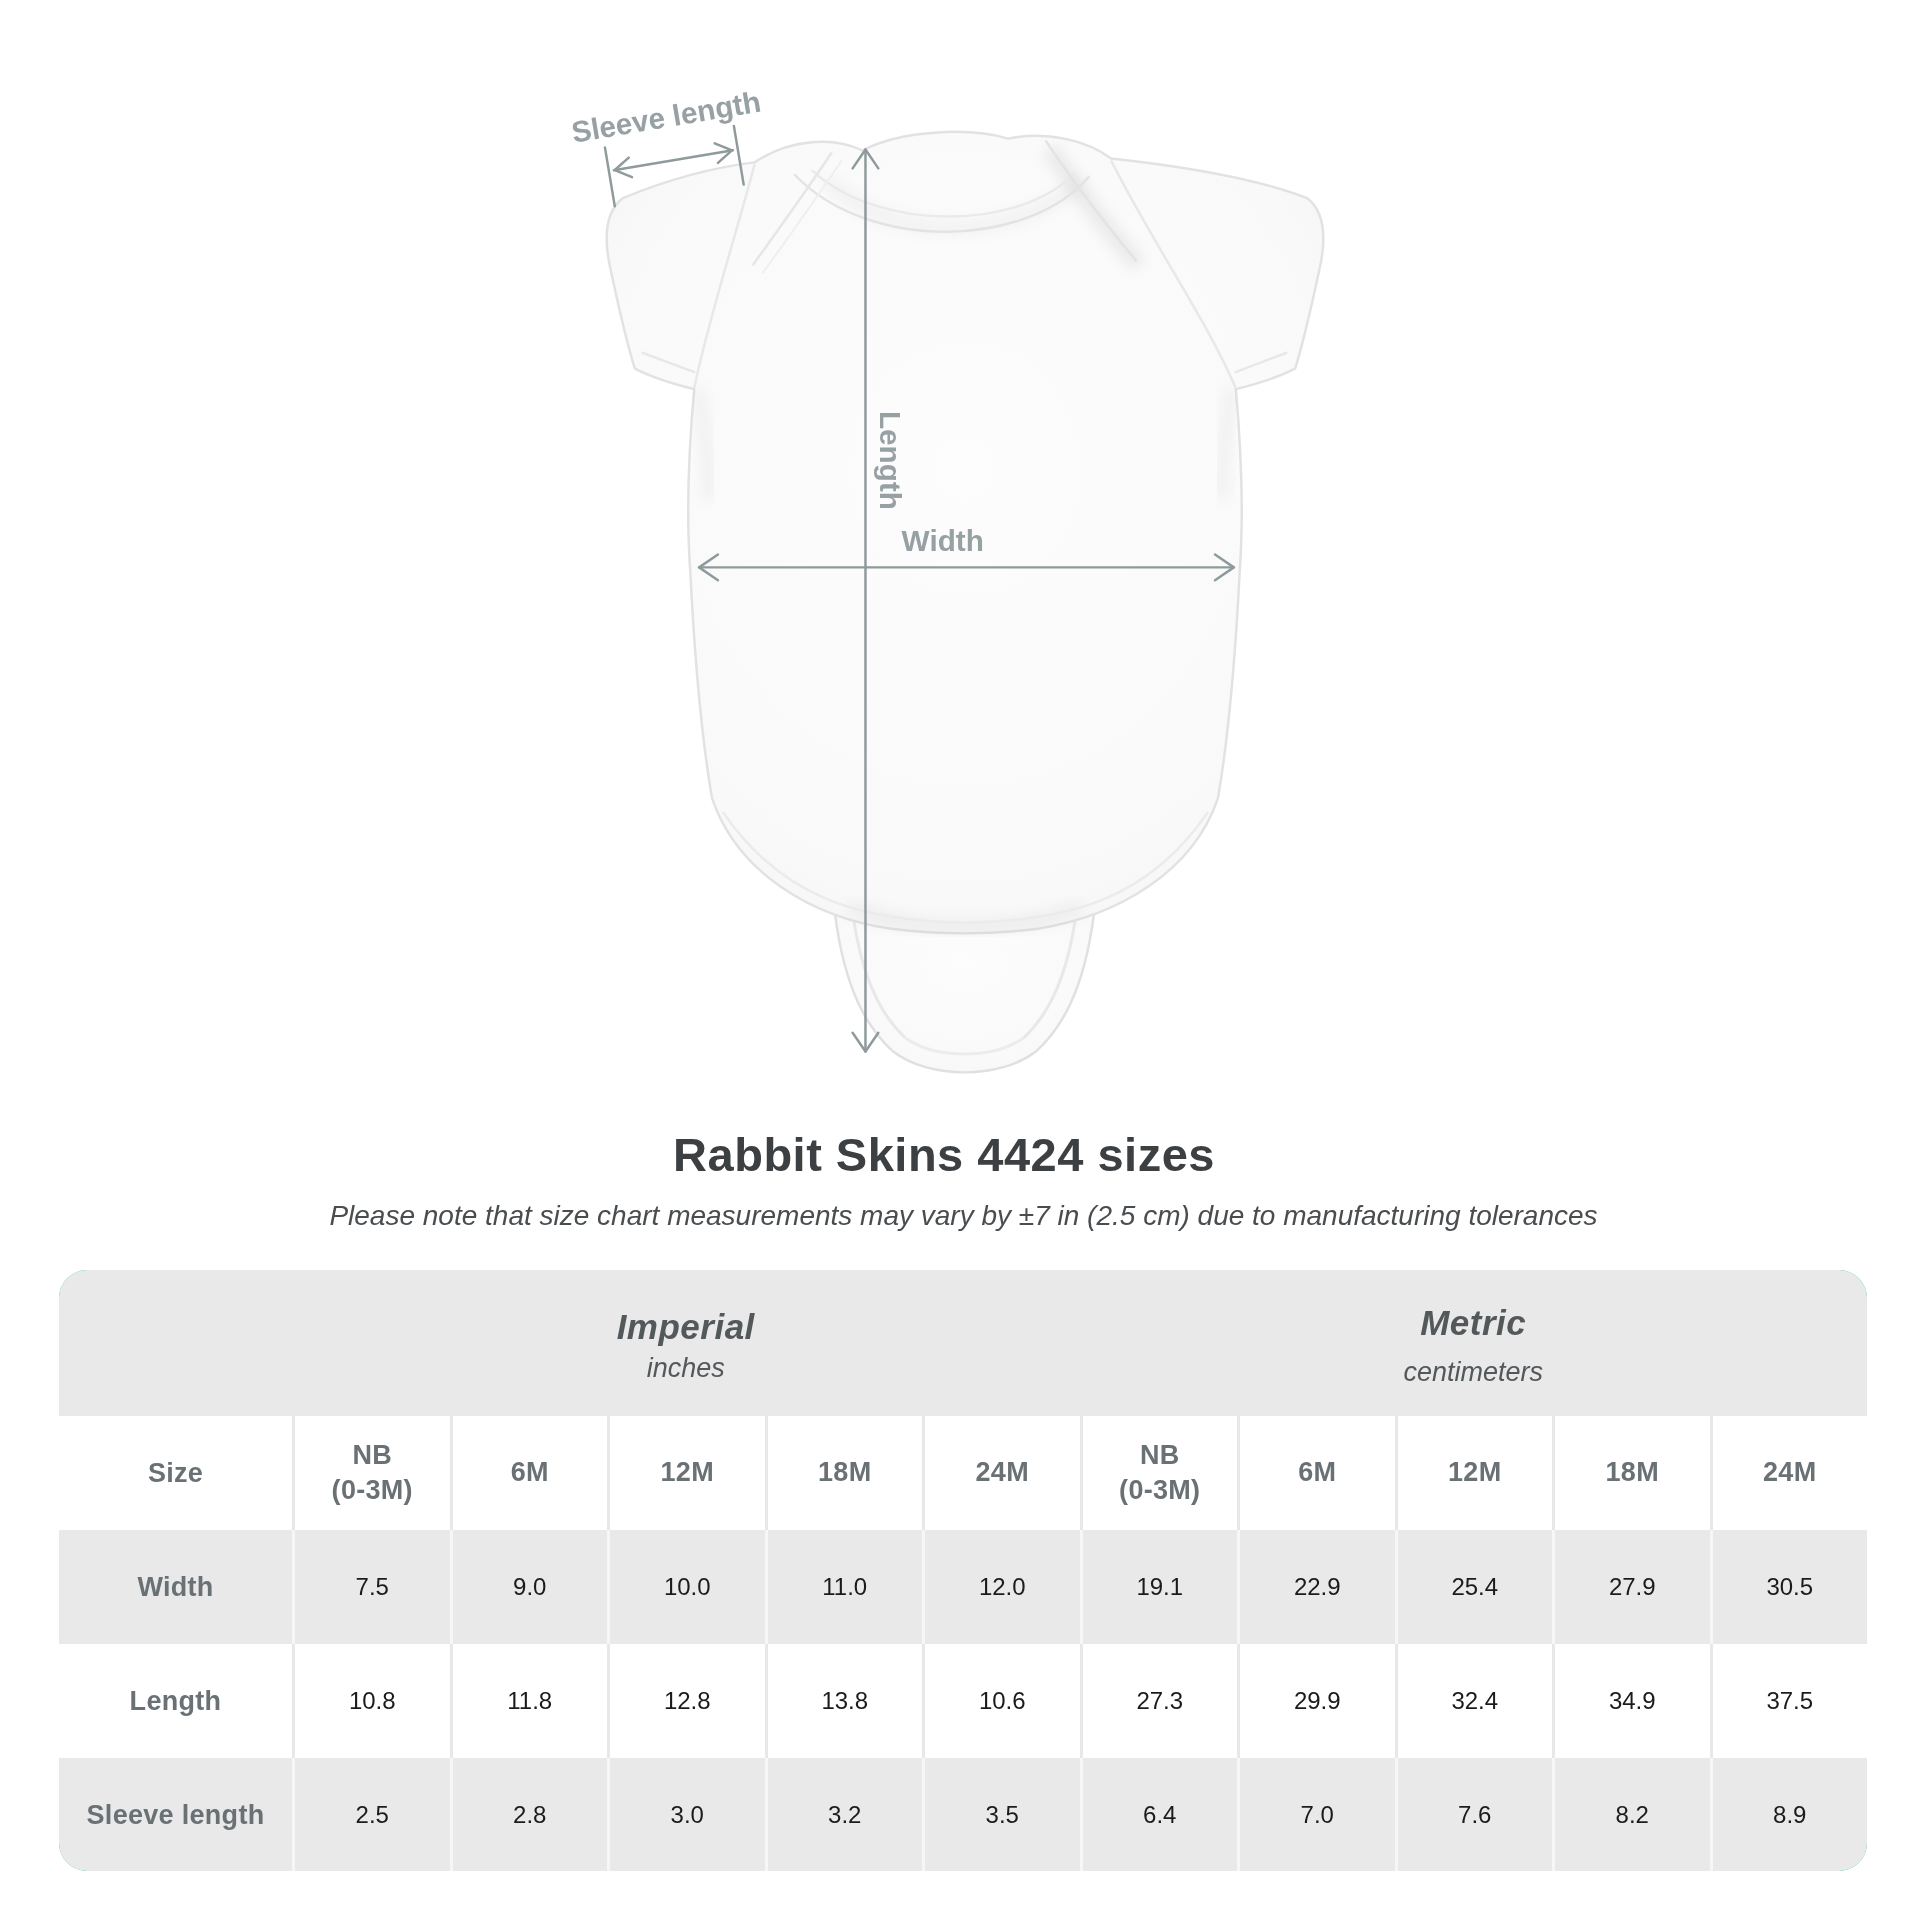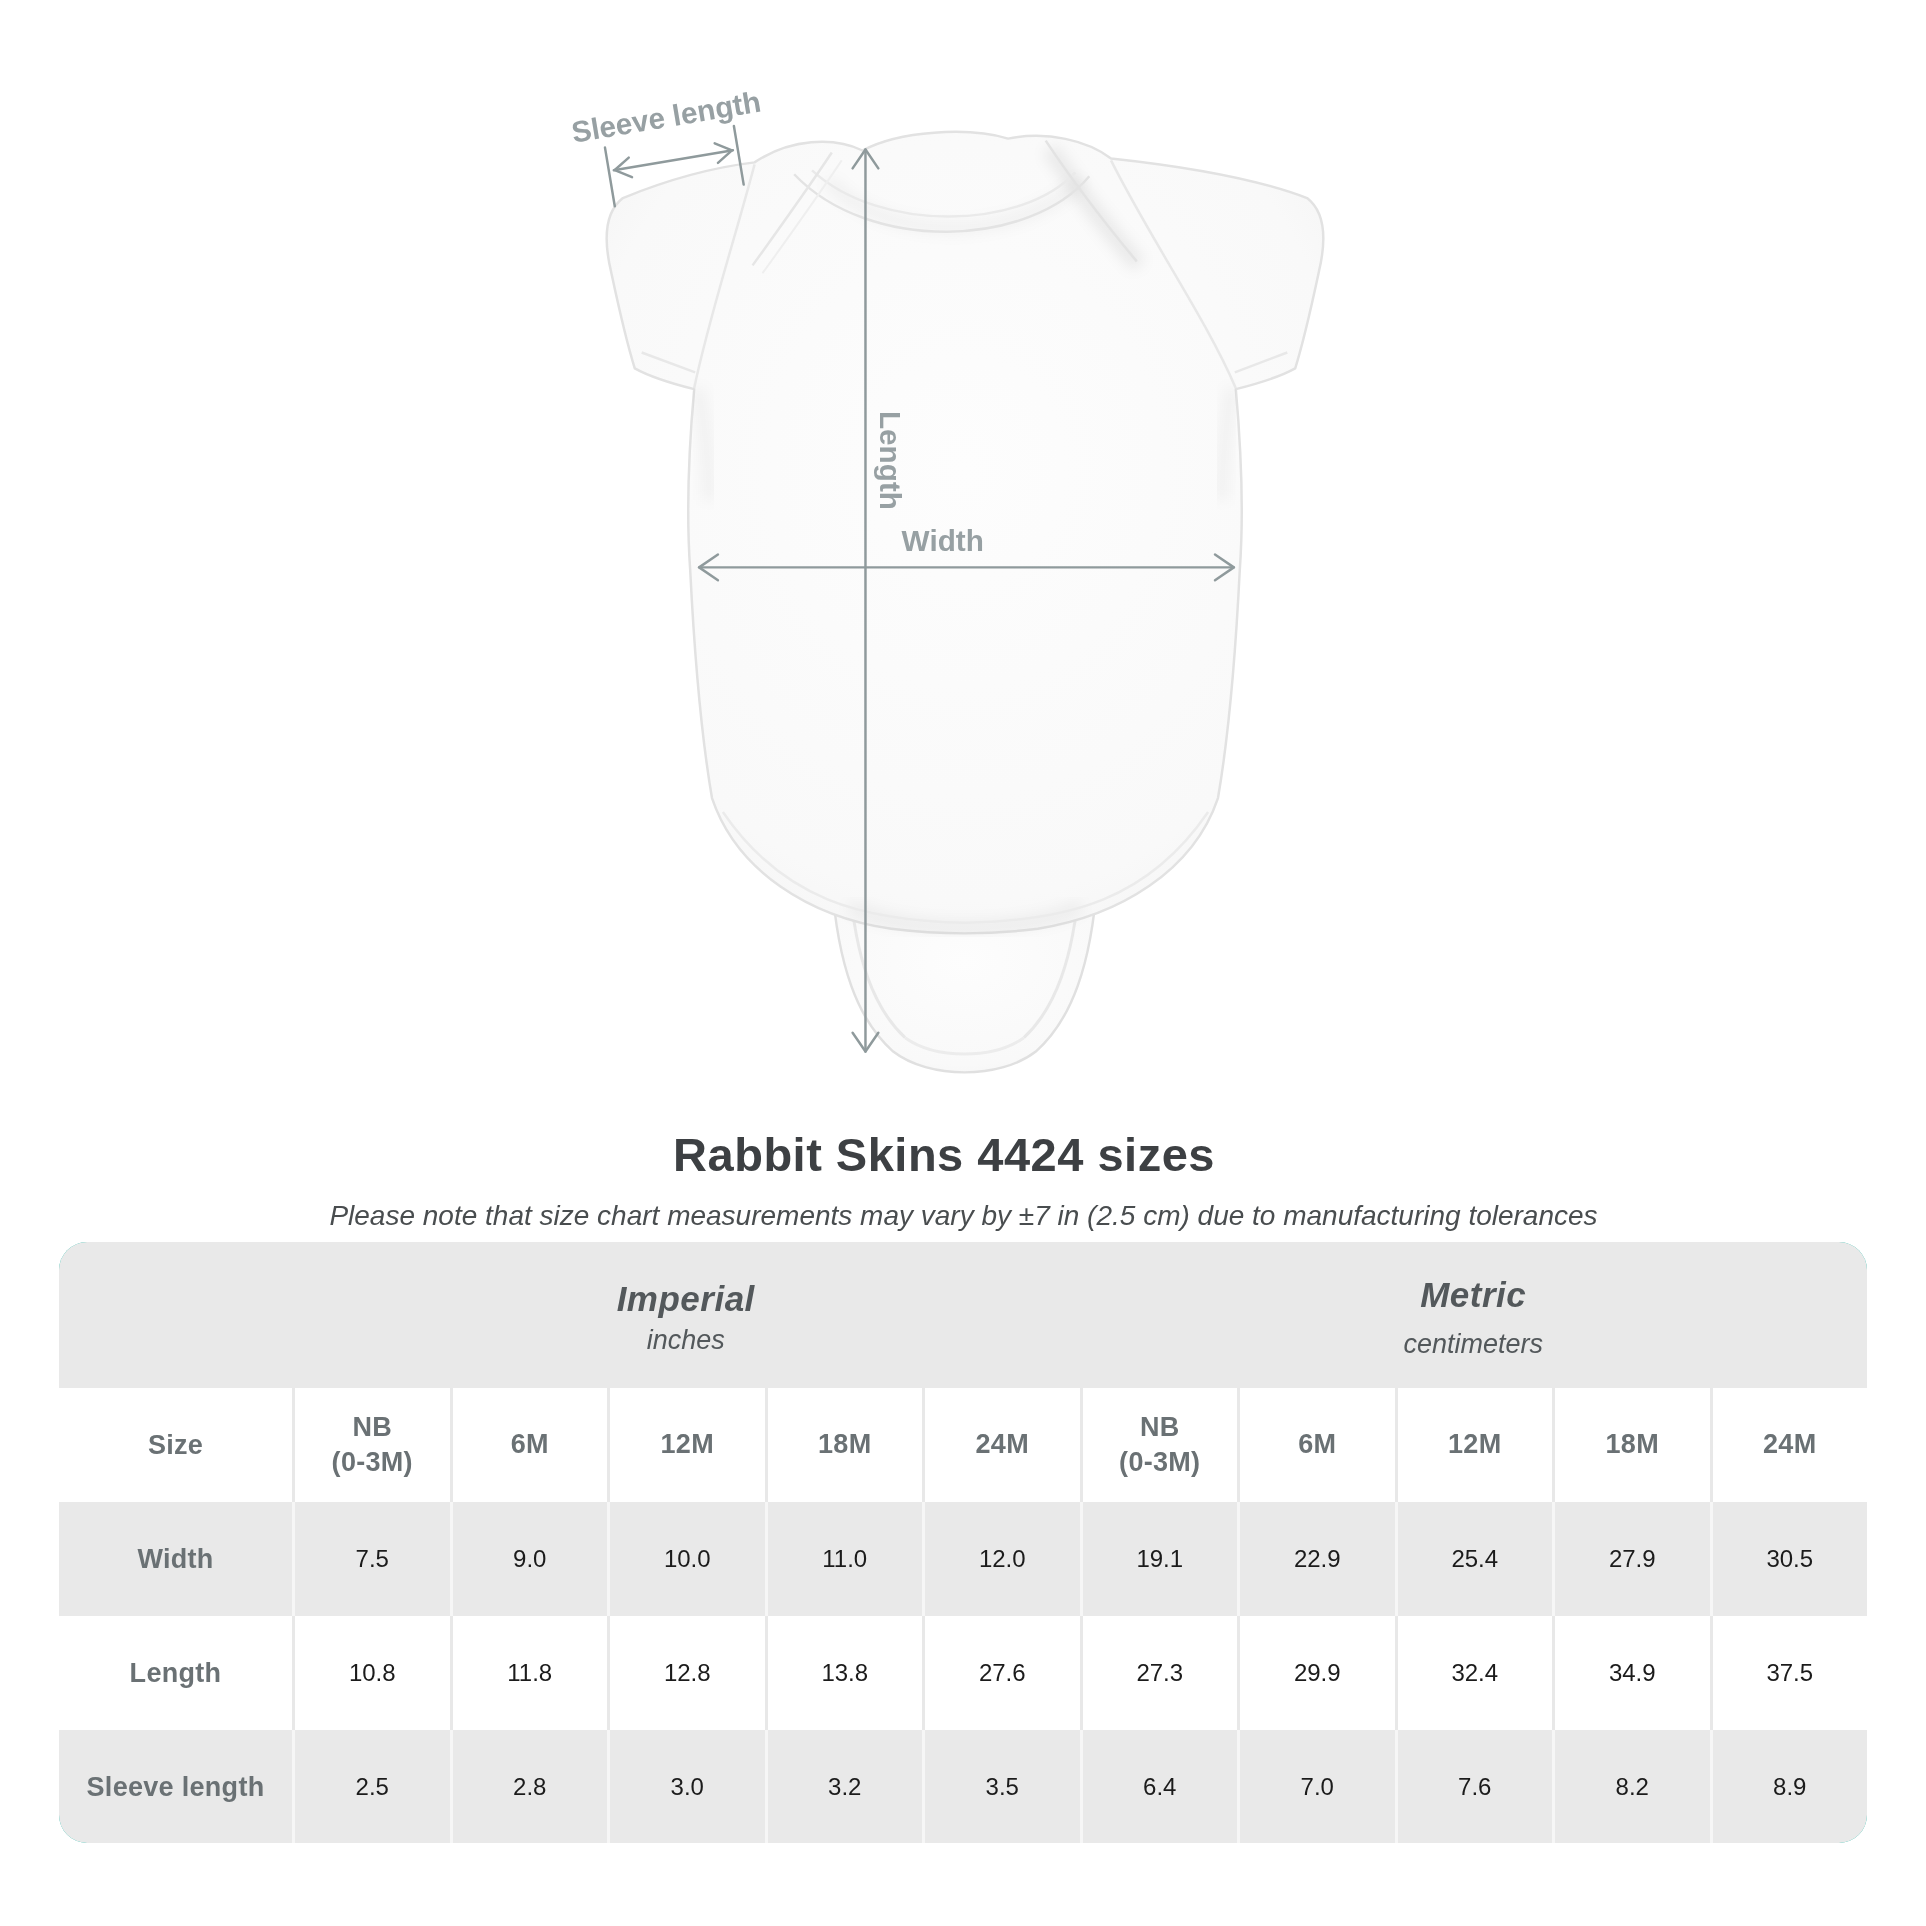--- a/index.html
+++ b/index.html
@@ -13,21 +13,21 @@
   .title{
     position:absolute;left:0;top:1127px;width:1888px;text-align:center;
     font-size:47px;font-weight:700;color:#3d4043;letter-spacing:0.5px;
   }
   .subtitle{
     position:absolute;left:0;top:1200px;width:1927px;text-align:center;
     font-size:28px;font-style:italic;color:#494d4f;
   }
   
   .sizetable{
-    position:absolute;left:59px;top:1242px;width:1808px;height:601px;
+    position:absolute;left:59px;top:1270px;width:1808px;height:601px;
     border-radius:28px;overflow:hidden;background:#14b8a6;
   }
   .trow{display:grid;grid-template-columns:233px repeat(10,1fr);width:100%;}
   .band{height:146px;background:#e9e9e9;}
   .band-group{display:flex;flex-direction:column;align-items:center;justify-content:center;gap:6px;padding-top:4px;}
   .band-group.imperial{grid-column:2/7;}
   .band-group.metric{grid-column:7/12;gap:14px;}
   .g-label{font-size:35px;font-weight:700;font-style:italic;color:#53585b;letter-spacing:0.5px;}
   .g-unit{font-size:27px;font-style:italic;color:#53585b;}
   .r{height:114px;}
@@ -220,21 +220,21 @@
     <div class="cell val sep">27.9</div>
     <div class="cell val sep">30.5</div>
   </div>
 
   <div class="trow r r-white">
     <div class="cell lab">Length</div>
     <div class="cell val sep">10.8</div>
     <div class="cell val sep">11.8</div>
     <div class="cell val sep">12.8</div>
     <div class="cell val sep">13.8</div>
-    <div class="cell val sep">27.6</div>
+    <div class="cell val sep">10.6</div>
     <div class="cell val sep">27.3</div>
     <div class="cell val sep">29.9</div>
     <div class="cell val sep">32.4</div>
     <div class="cell val sep">34.9</div>
     <div class="cell val sep">37.5</div>
   </div>
 
   <div class="trow r r-gray">
     <div class="cell lab">Sleeve length</div>
     <div class="cell val sep">2.5</div>

